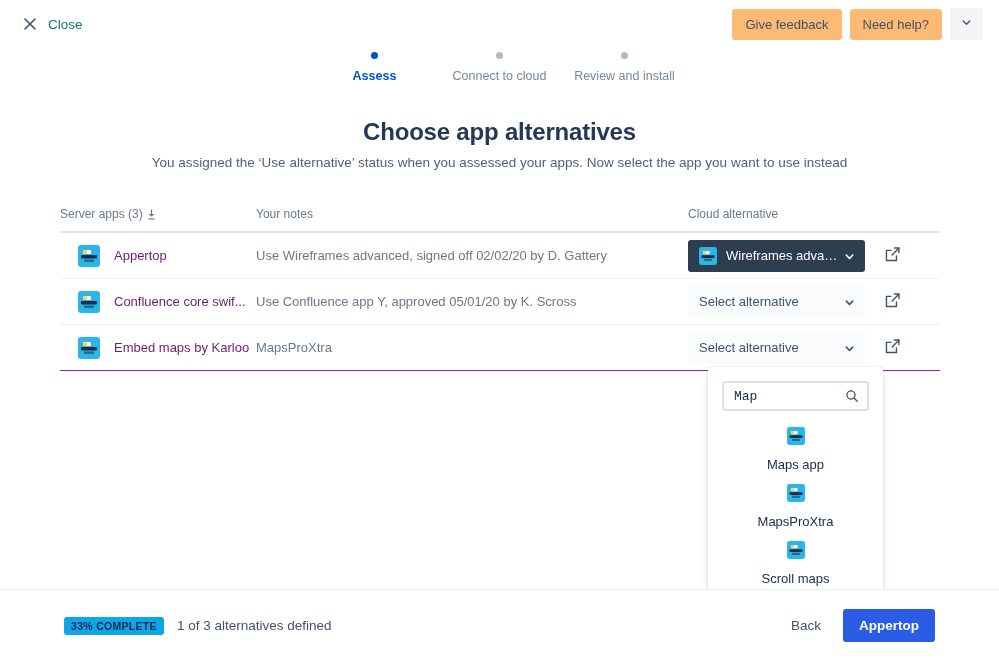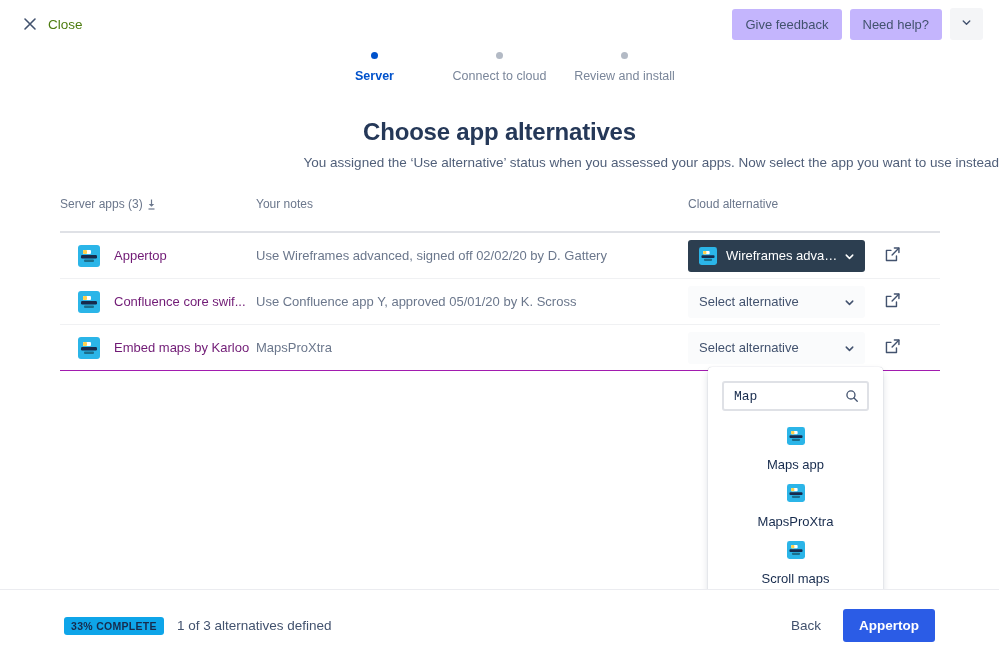--- a/index.html
+++ b/index.html
@@ -17,25 +17,25 @@
     position: absolute; top: 0; left: 0; right: 0; height: 48px;
     display: flex; align-items: center; justify-content: space-between;
     padding: 0 16px;
   }
   .close-btn {
     display: flex; align-items: center; gap: 10px;
     padding: 4px 6px; border-radius: 3px; cursor: pointer;
     background: transparent; border: none;
   }
   .x-icon { width: 16px; height: 16px; display:block; }
-  .close-label { font-size: 13.5px; color:#4d7c0f; }
+  .close-label { font-size: 13.5px; color:#0f766e; }
 
   .topbar-right { display: flex; align-items: center; gap: 8px; }
   .ghost-btn {
-    background: #c4b5fd; border: none; border-radius: 3px;
+    background: #fdba74; border: none; border-radius: 3px;
     color: #42526E; font-size: 13px; font-family: inherit;
     padding: 8px 13px; cursor: pointer; white-space: nowrap;
   }
   .chev-btn {
     background: #F4F5F7; border: none; border-radius: 3px;
     padding: 8px 10px; cursor: pointer; display:flex; align-items:center;
   }
 
   
   .stepper {
@@ -50,30 +50,30 @@
   .step-0 { width: 125px; }
   .step-1 { width: 125px; }
   .step-2 { width: 125px; }
 
   
   .title {
     position: absolute; top: 118px; left: 0; right: 0; text-align: center;
     font-size: 24px; font-weight: bold; color: #253858; letter-spacing: -0.2px;
   }
   .subtitle {
-    position: absolute; top: 155px; left: 0; right: 0; text-align: right;
+    position: absolute; top: 155px; left: 0; right: 0; text-align: center;
     font-size: 13.5px; color: #505F79;
   }
 
   
   .table { position: absolute; top: 205px; left: 60px; width: 880px; }
   .thead {
     display: flex; align-items: flex-end; height: 28px;
     border-bottom: 2px solid #DFE1E6;
-    padding-bottom: 20px;
+    padding-bottom: 10px;
   }
   .th { font-size: 12px; color: #6B778C; display:flex; align-items:center; gap:4px; }
   .col-app   { width: 196px; }
   .col-notes { width: 432px; }
   .col-alt   { flex: 1; }
   .sort-icon { width: 9px; height: 11px; display:block; }
 
   .trow {
     display: flex; align-items: center; height: 46px;
     border-bottom: 1px solid #F0F1F3;
@@ -182,21 +182,21 @@
             <path d="M3.5 5.5 L7 9 L10.5 5.5" stroke="#42526E" stroke-width="1.5" stroke-linecap="round" stroke-linejoin="round"></path>
           </svg>
         </span>
       </button>
     </div>
   </div>
 
   <div class="stepper">
     <div class="step active step-0">
       <span class="step-dot"></span>
-      <span class="step-label">Server</span>
+      <span class="step-label">Assess</span>
     </div>
     <div class="step step-1">
       <span class="step-dot"></span>
       <span class="step-label">Connect to cloud</span>
     </div>
     <div class="step step-2">
       <span class="step-dot"></span>
       <span class="step-label">Review and install</span>
     </div>
   </div>

